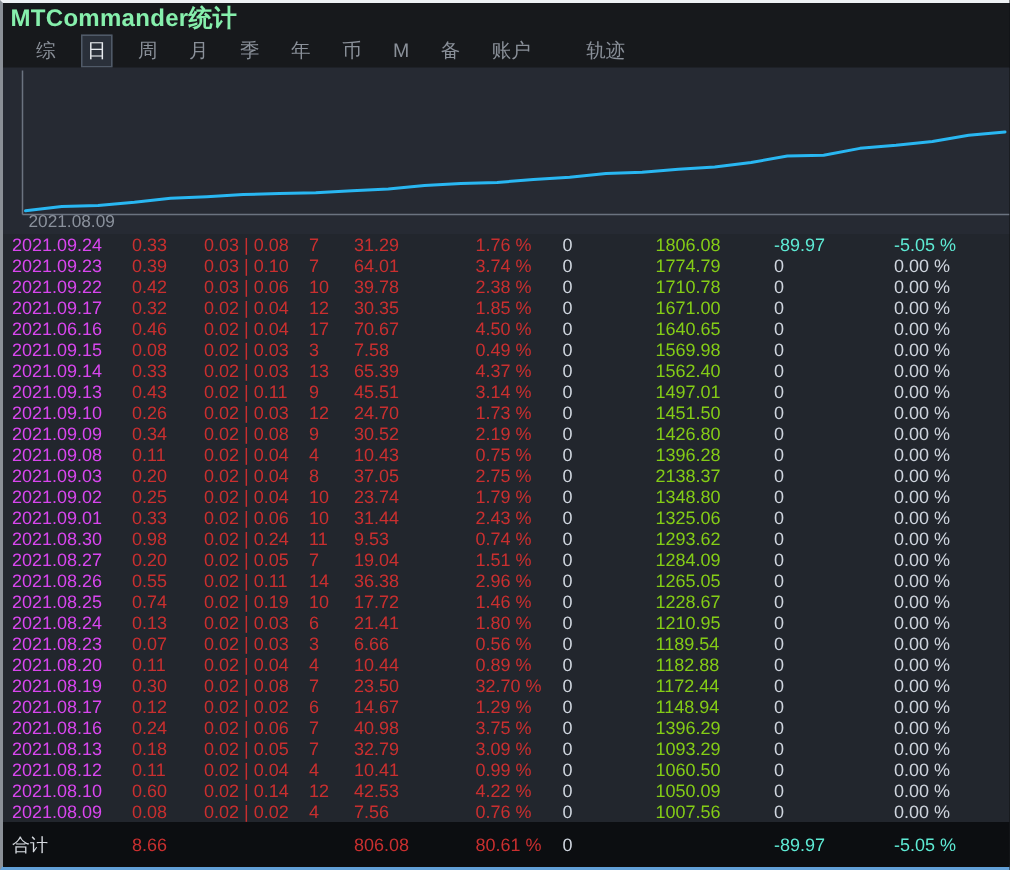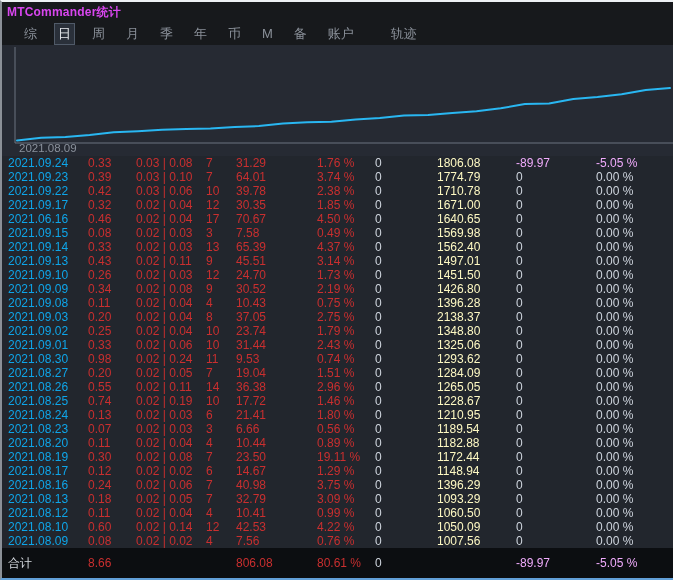--- a/index.html
+++ b/index.html
@@ -13,21 +13,21 @@
     background:#17191c;
     border-top:2px solid #eef1f4;
     border-left:2px solid #8b9097;
     border-bottom:3px solid #62a0d8;
   }
   
   .title-bar {
     height:20px; display:flex; align-items:center;
     padding-left:5px; background:#17191c;
   }
-  .title-text { color:#d946ef; font-size:12px; font-weight:bold; letter-spacing:0.2px; }
+  .title-text { color:#86efac; font-size:16px; font-weight:bold; letter-spacing:0.2px; }
   
   .menu-bar {
     height:23px; display:flex; align-items:center;
     padding-left:18px; background:#17191c;
     font-size:13px; color:#8a9099; column-gap:13px;
   }
   .menu-item { padding:1px 3px; border:1px solid transparent; cursor:default; white-space:nowrap; }
   .menu-item.selected { color:#e8ebef; background:#2a303a; border:1px solid #505a68; }
   .menu-item-right { margin-left:16px;text-align:center; }
   
@@ -41,26 +41,26 @@
   .stats-table { background:#22262d; }
   .trow {
     display:grid;
     grid-template-columns:80px 48px 70px 30px 81px 58px 62px 79px 80px 77px;
     padding-left:6px; align-items:center;
     height:14px; line-height:14px; font-size:12px;
     white-space:nowrap; overflow:hidden;
   }
   .trow.header { height:16px; line-height:16px; font-size:12.5px; color:#b4c1d3; }
   .trow.total  { height:30px; line-height:13px; background:#0c0e11; }
-  .c-date  { color:#0ea5e9; }
+  .c-date  { color:#d946ef; }
   .c-label { color:#d6dae0; }
   .c-red   { color:#c92f2f; }
   .c-white { color:#cfd5de; }
-  .c-bal   { color:#fef9c3; }
-  .c-green { color:#f0abfc; }
+  .c-bal   { color:#84cc16; }
+  .c-green { color:#5eead4; }
 </style>
 </head>
 <body>
 
 <div class="window">
 
   <div class="title-bar">
     <span class="title-text">MTCommander统计</span>
   </div>
 
@@ -331,21 +331,21 @@
           <span class="c-bal">1182.88</span>
           <span class="c-white">0</span>
           <span class="c-white">0.00 %</span>
         </div>
         <div class="trow">
           <span class="c-date">2021.08.19</span>
           <span class="c-red">0.30</span>
           <span class="c-red">0.02 | 0.08</span>
           <span class="c-red">7</span>
           <span class="c-red">23.50</span>
-          <span class="c-red">19.11 %</span>
+          <span class="c-red">32.70 %</span>
           <span class="c-white">0</span>
           <span class="c-bal">1172.44</span>
           <span class="c-white">0</span>
           <span class="c-white">0.00 %</span>
         </div>
         <div class="trow">
           <span class="c-date">2021.08.17</span>
           <span class="c-red">0.12</span>
           <span class="c-red">0.02 | 0.02</span>
           <span class="c-red">6</span>

